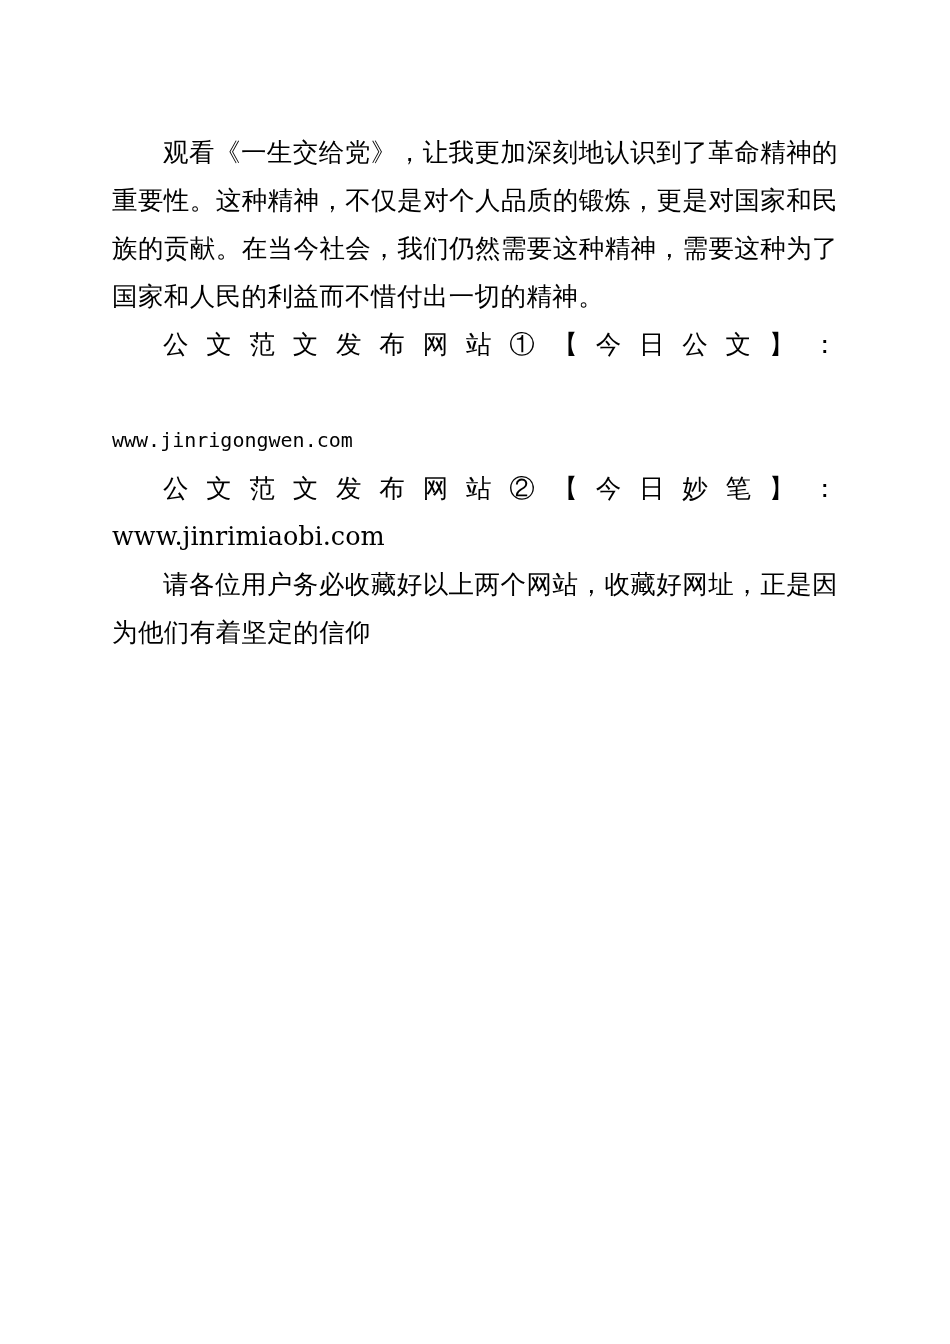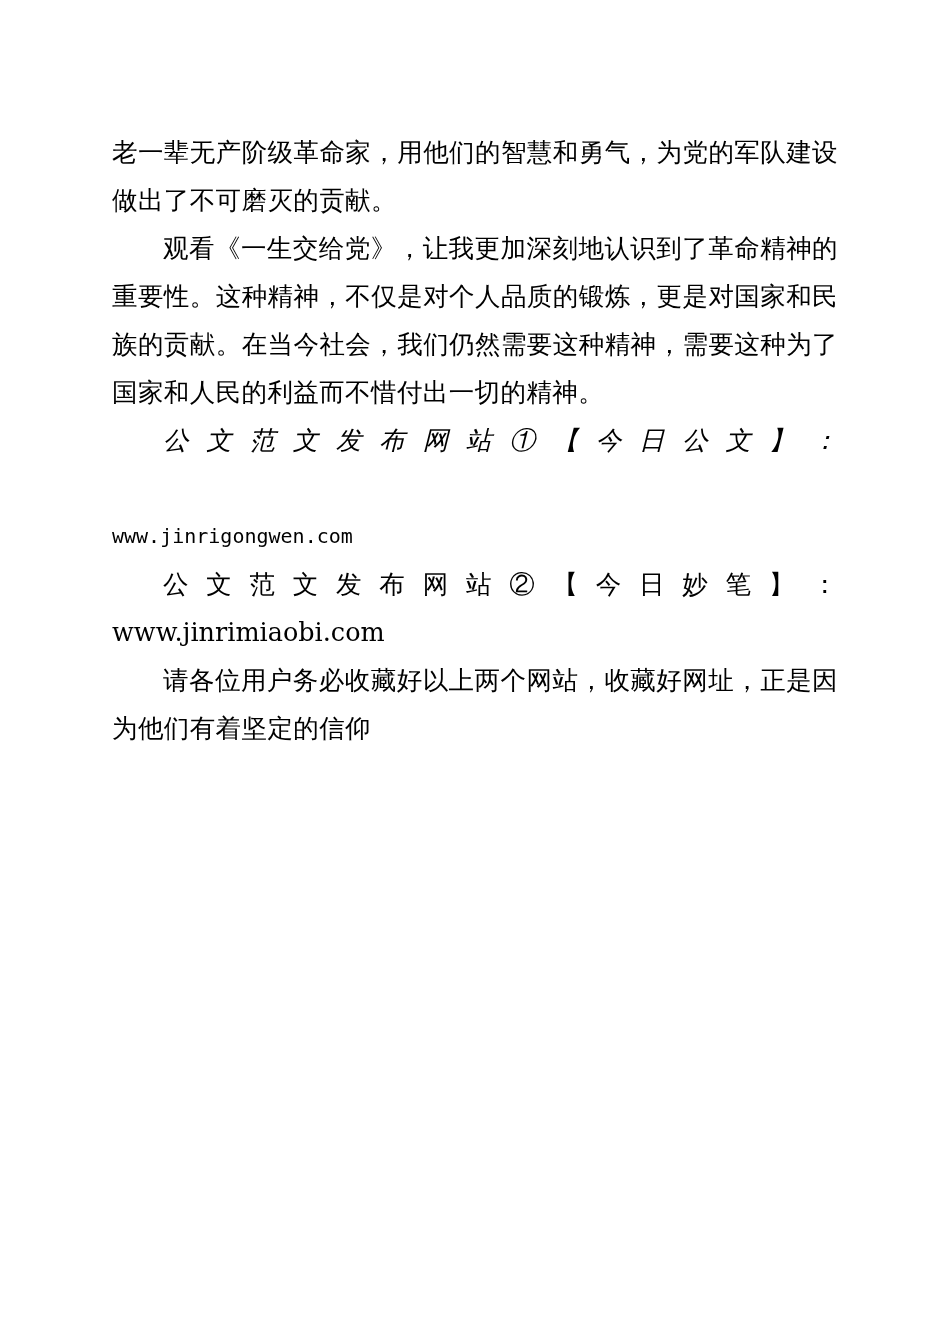--- a/index.html
+++ b/index.html
@@ -34,21 +34,20 @@
   }
   .indent {
     text-indent: 2em;
   }
   .noindent {
     text-indent: 0;
   }
   .spread {
     text-align: justify;
     text-justify: inter-ideograph;
-    font-style: italic;
   }
   .spread-inner {
     display: block;
     text-align: justify;
     text-justify: inter-ideograph;
   }
   .spread-inner::after {
     content: "";
     display: inline-block;
     width: 100%;
@@ -63,21 +62,20 @@
     font-size: 20px;
     letter-spacing: 0;
   }
 </style>
 </head>
 <body>
 
 <div class="page">
   <div class="doc-body">
 
-    <p class="noindent">老一辈无产阶级革命家，用他们的智慧和勇气，为党的军队建设做出了不可磨灭的贡献。</p>
 
     <p class="indent">观看《一生交给党》，让我更加深刻地认识到了革命精神的重要性。这种精神，不仅是对个人品质的锻炼，更是对国家和民族的贡献。在当今社会，我们仍然需要这种精神，需要这种为了国家和人民的利益而不惜付出一切的精神。</p>
 
 
     <p class="indent spread">
         <span class="spread-inner">公文范文发布网站①【今日公文】：</span>
       </p>
 
     <p class="noindent mono-url">www.jinrigongwen.com</p>
 

